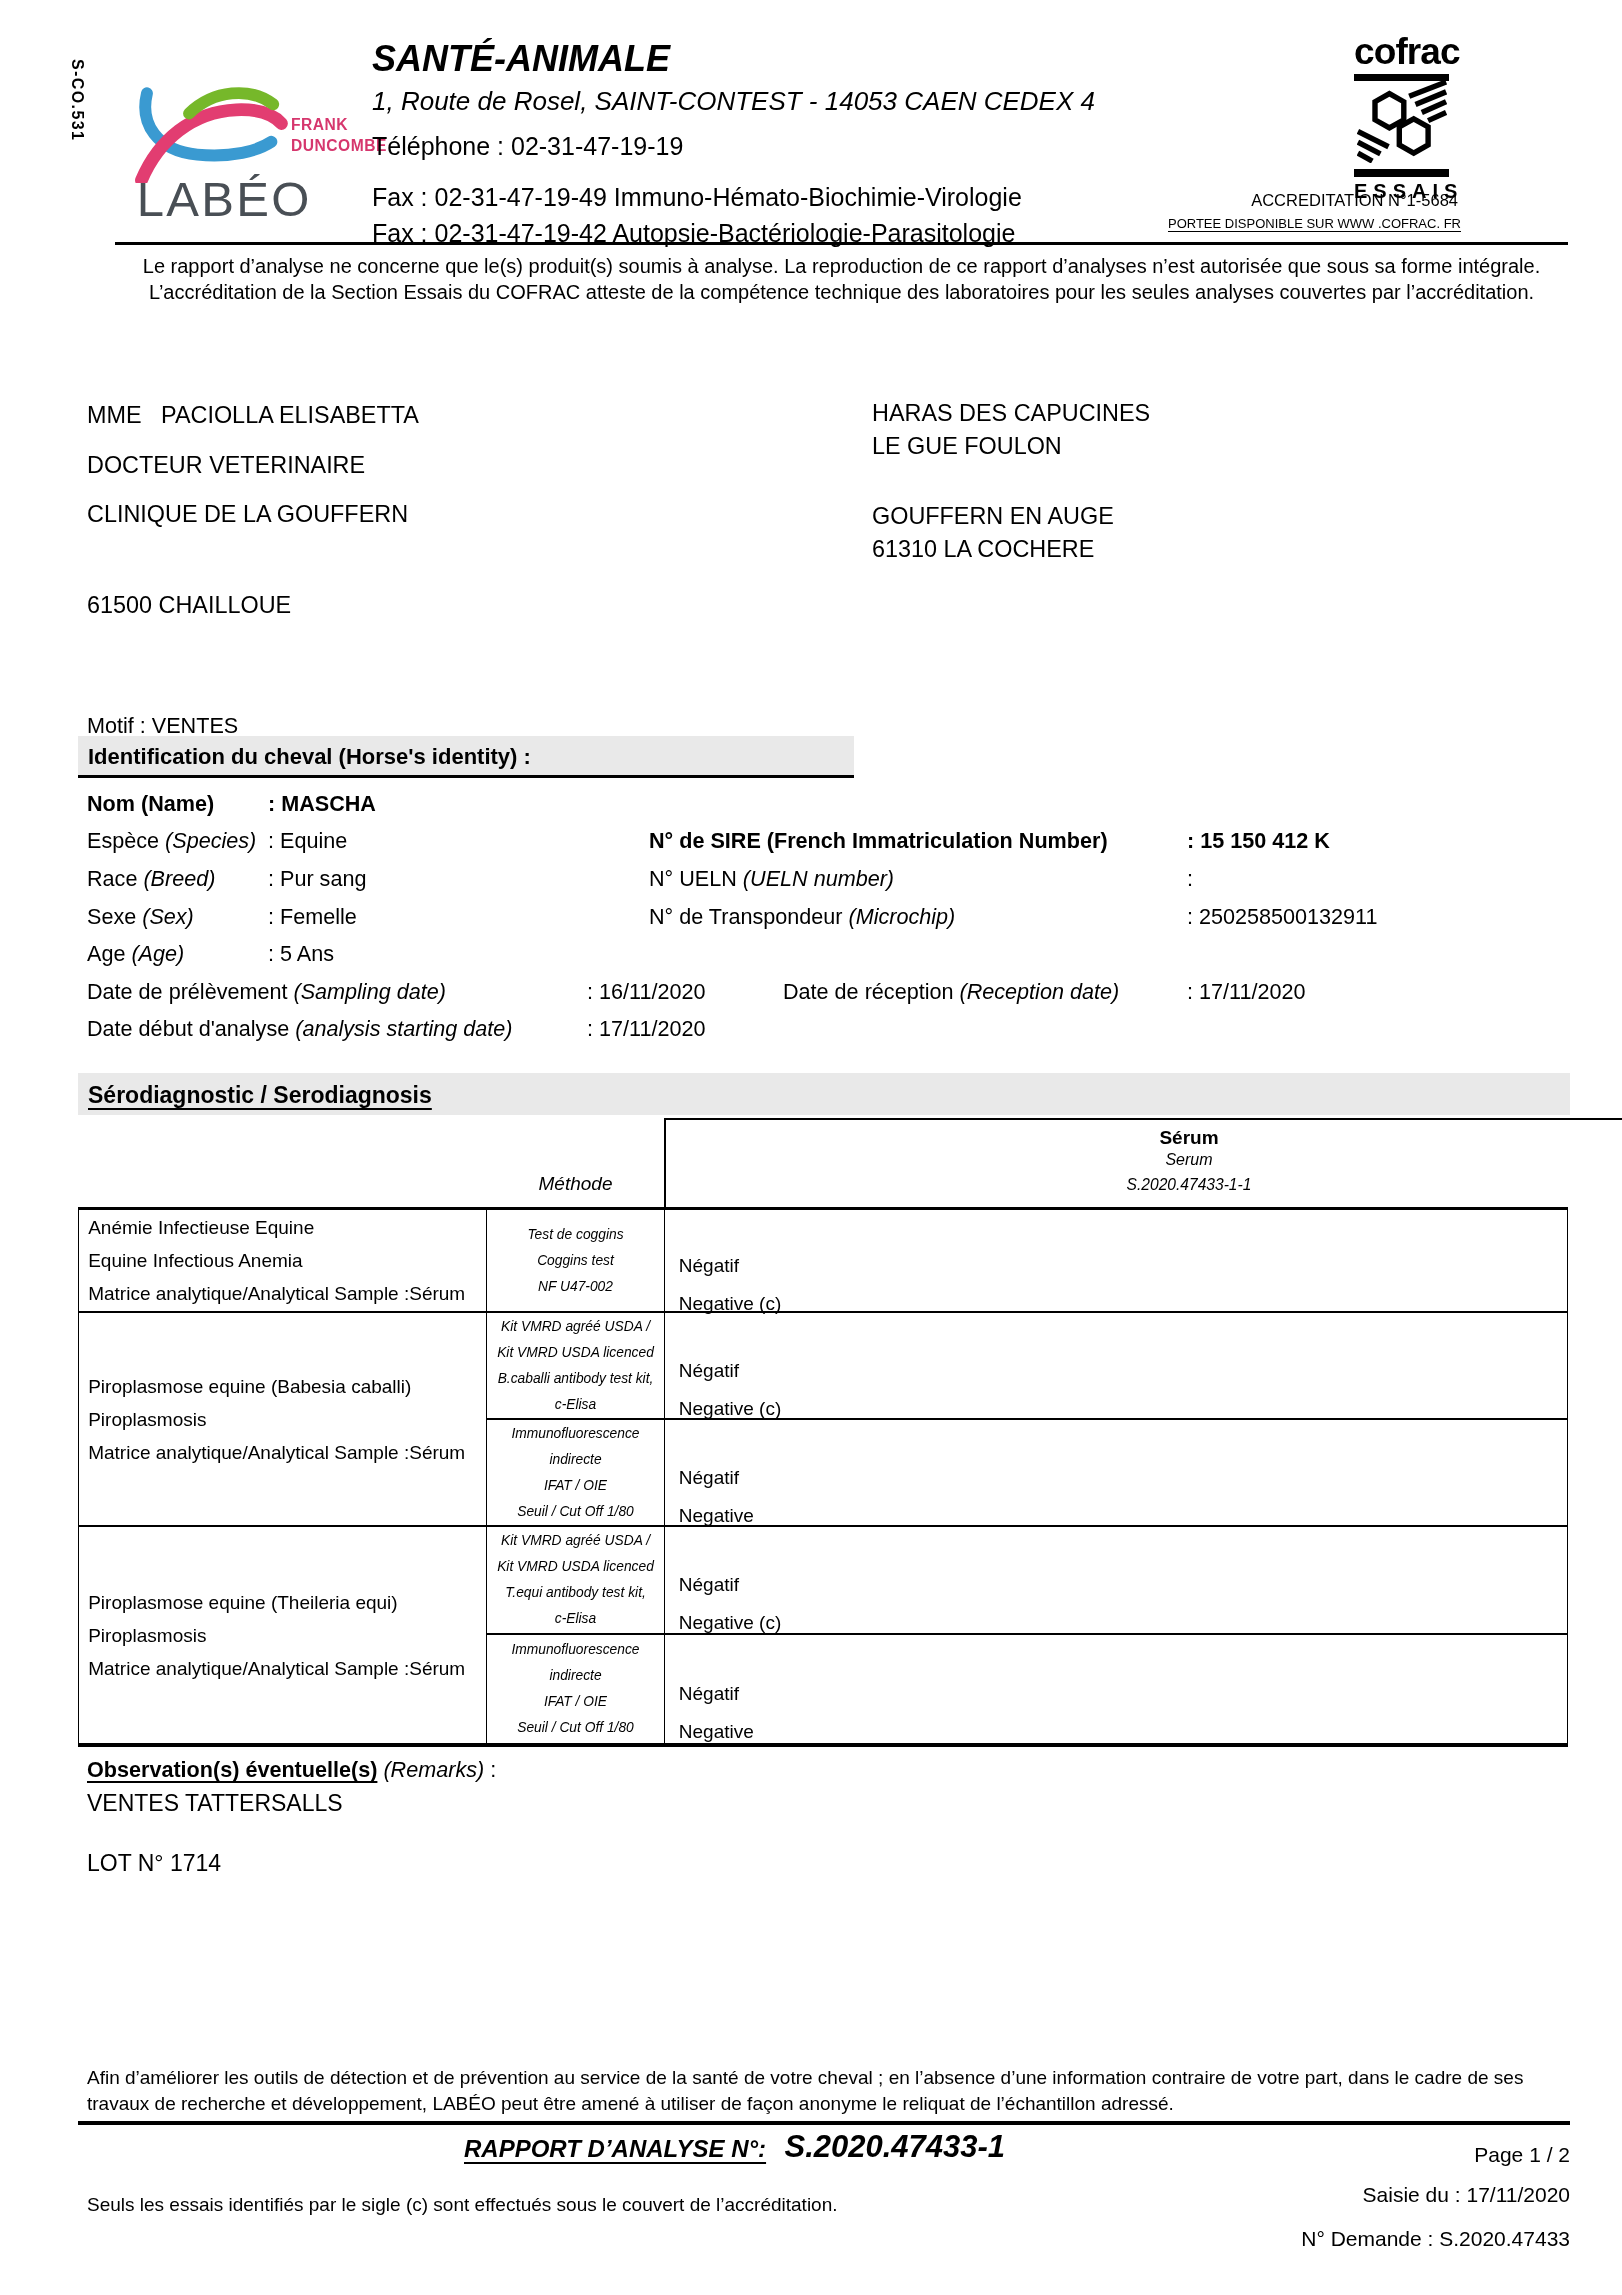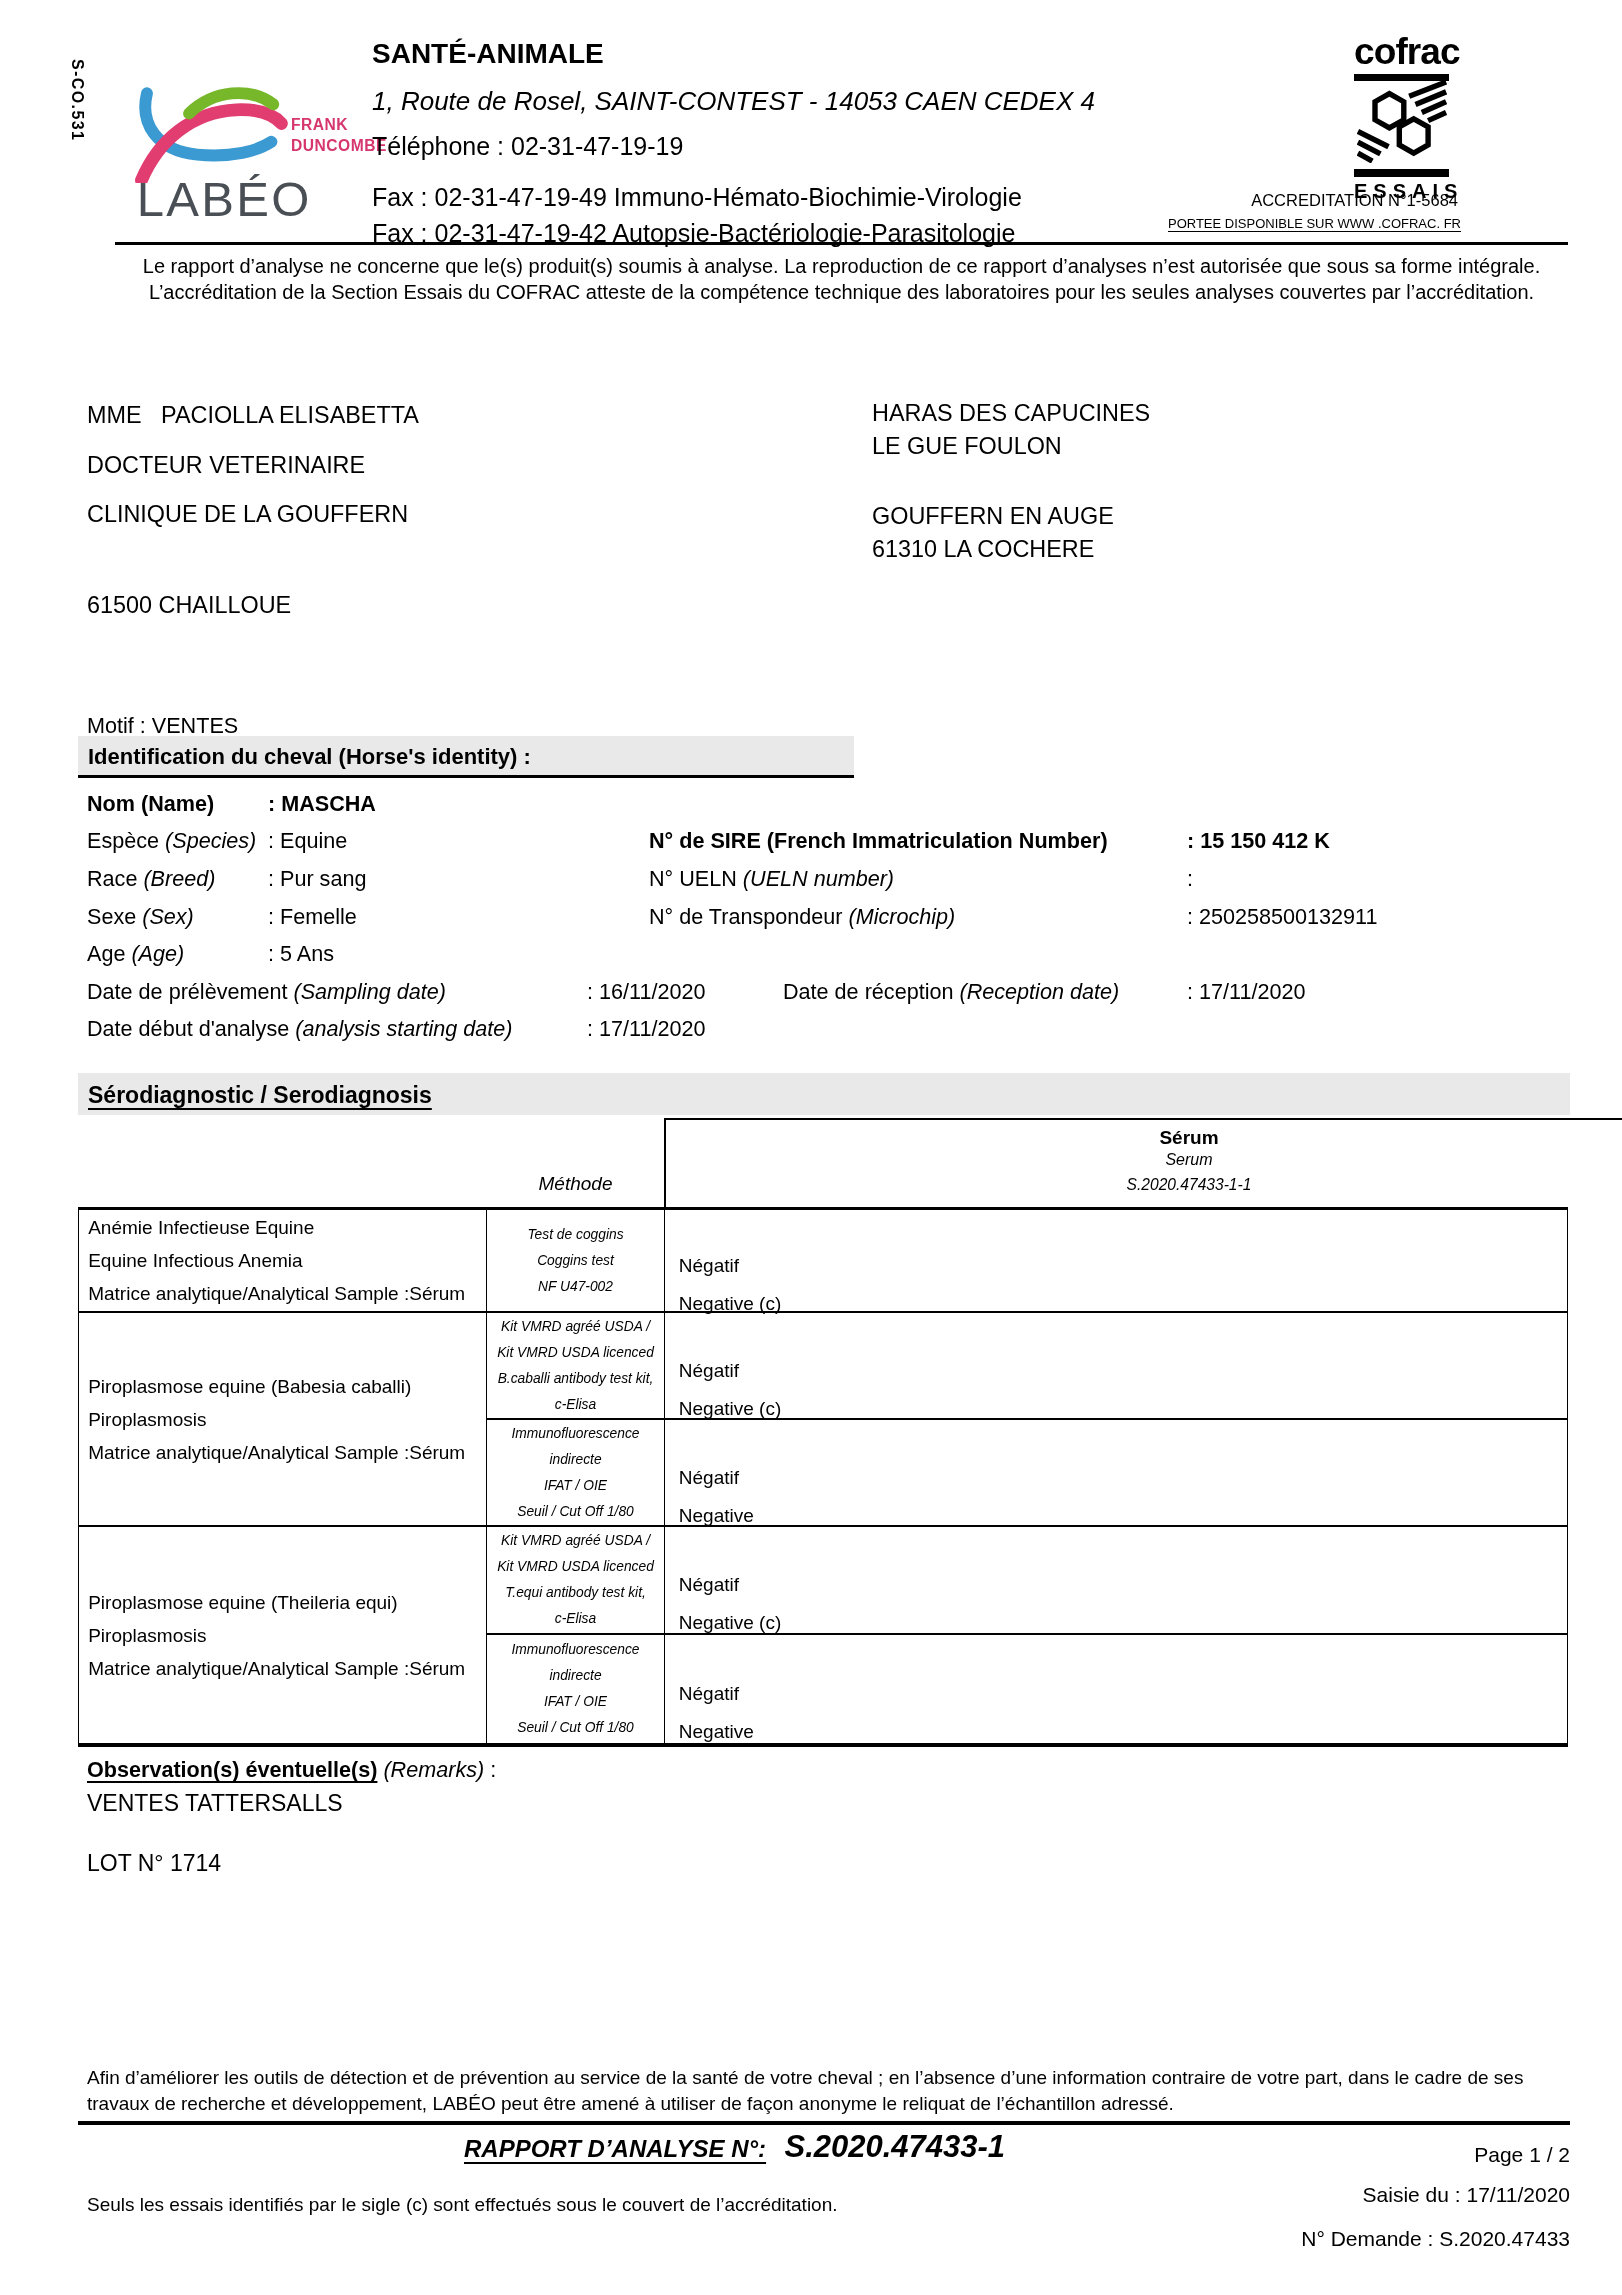--- a/index.html
+++ b/index.html
@@ -12,21 +12,21 @@
 
   
   .side-code{left:68px;top:59px;writing-mode:vertical-rl;font-size:16px;font-weight:bold;letter-spacing:1.4px;}
 
   
   .labeo{left:133px;top:69px;width:248px;height:174px;}
   .labeo .brand{position:absolute;left:158px;color:#d6366d;font-weight:bold;font-size:15.6px;letter-spacing:0.5px;}
   .labeo .wordmark{position:absolute;left:3.7px;top:102px;font-size:49px;letter-spacing:2.3px;color:#494f55;}
 
   
-  .h-title{left:372px;top:38px;font-size:28px;font-weight:bold;}
+  .h-title{left:372px;top:38px;font-size:36px;font-weight:bold;font-style:italic;}
   .h-address{left:372px;top:86px;font-size:26px;font-style:italic;}
   .h-phone{left:372px;top:132px;font-size:25px;}
   .h-fax1{left:372px;top:183px;font-size:25px;}
   .h-fax2{left:372px;top:219px;font-size:25px;}
 
   
   .cofrac{left:1354px;top:34px;width:95px;text-align:center;}
   .cofrac .word{font-size:37px;font-weight:bold;letter-spacing:-0.9px;line-height:35px;}
   .cofrac .bar{height:7.3px;background:#000;margin:4.6px 0 0 0;}
   .cofrac .section{font-size:20px;font-weight:bold;letter-spacing:6px;margin-top:3.7px;}

